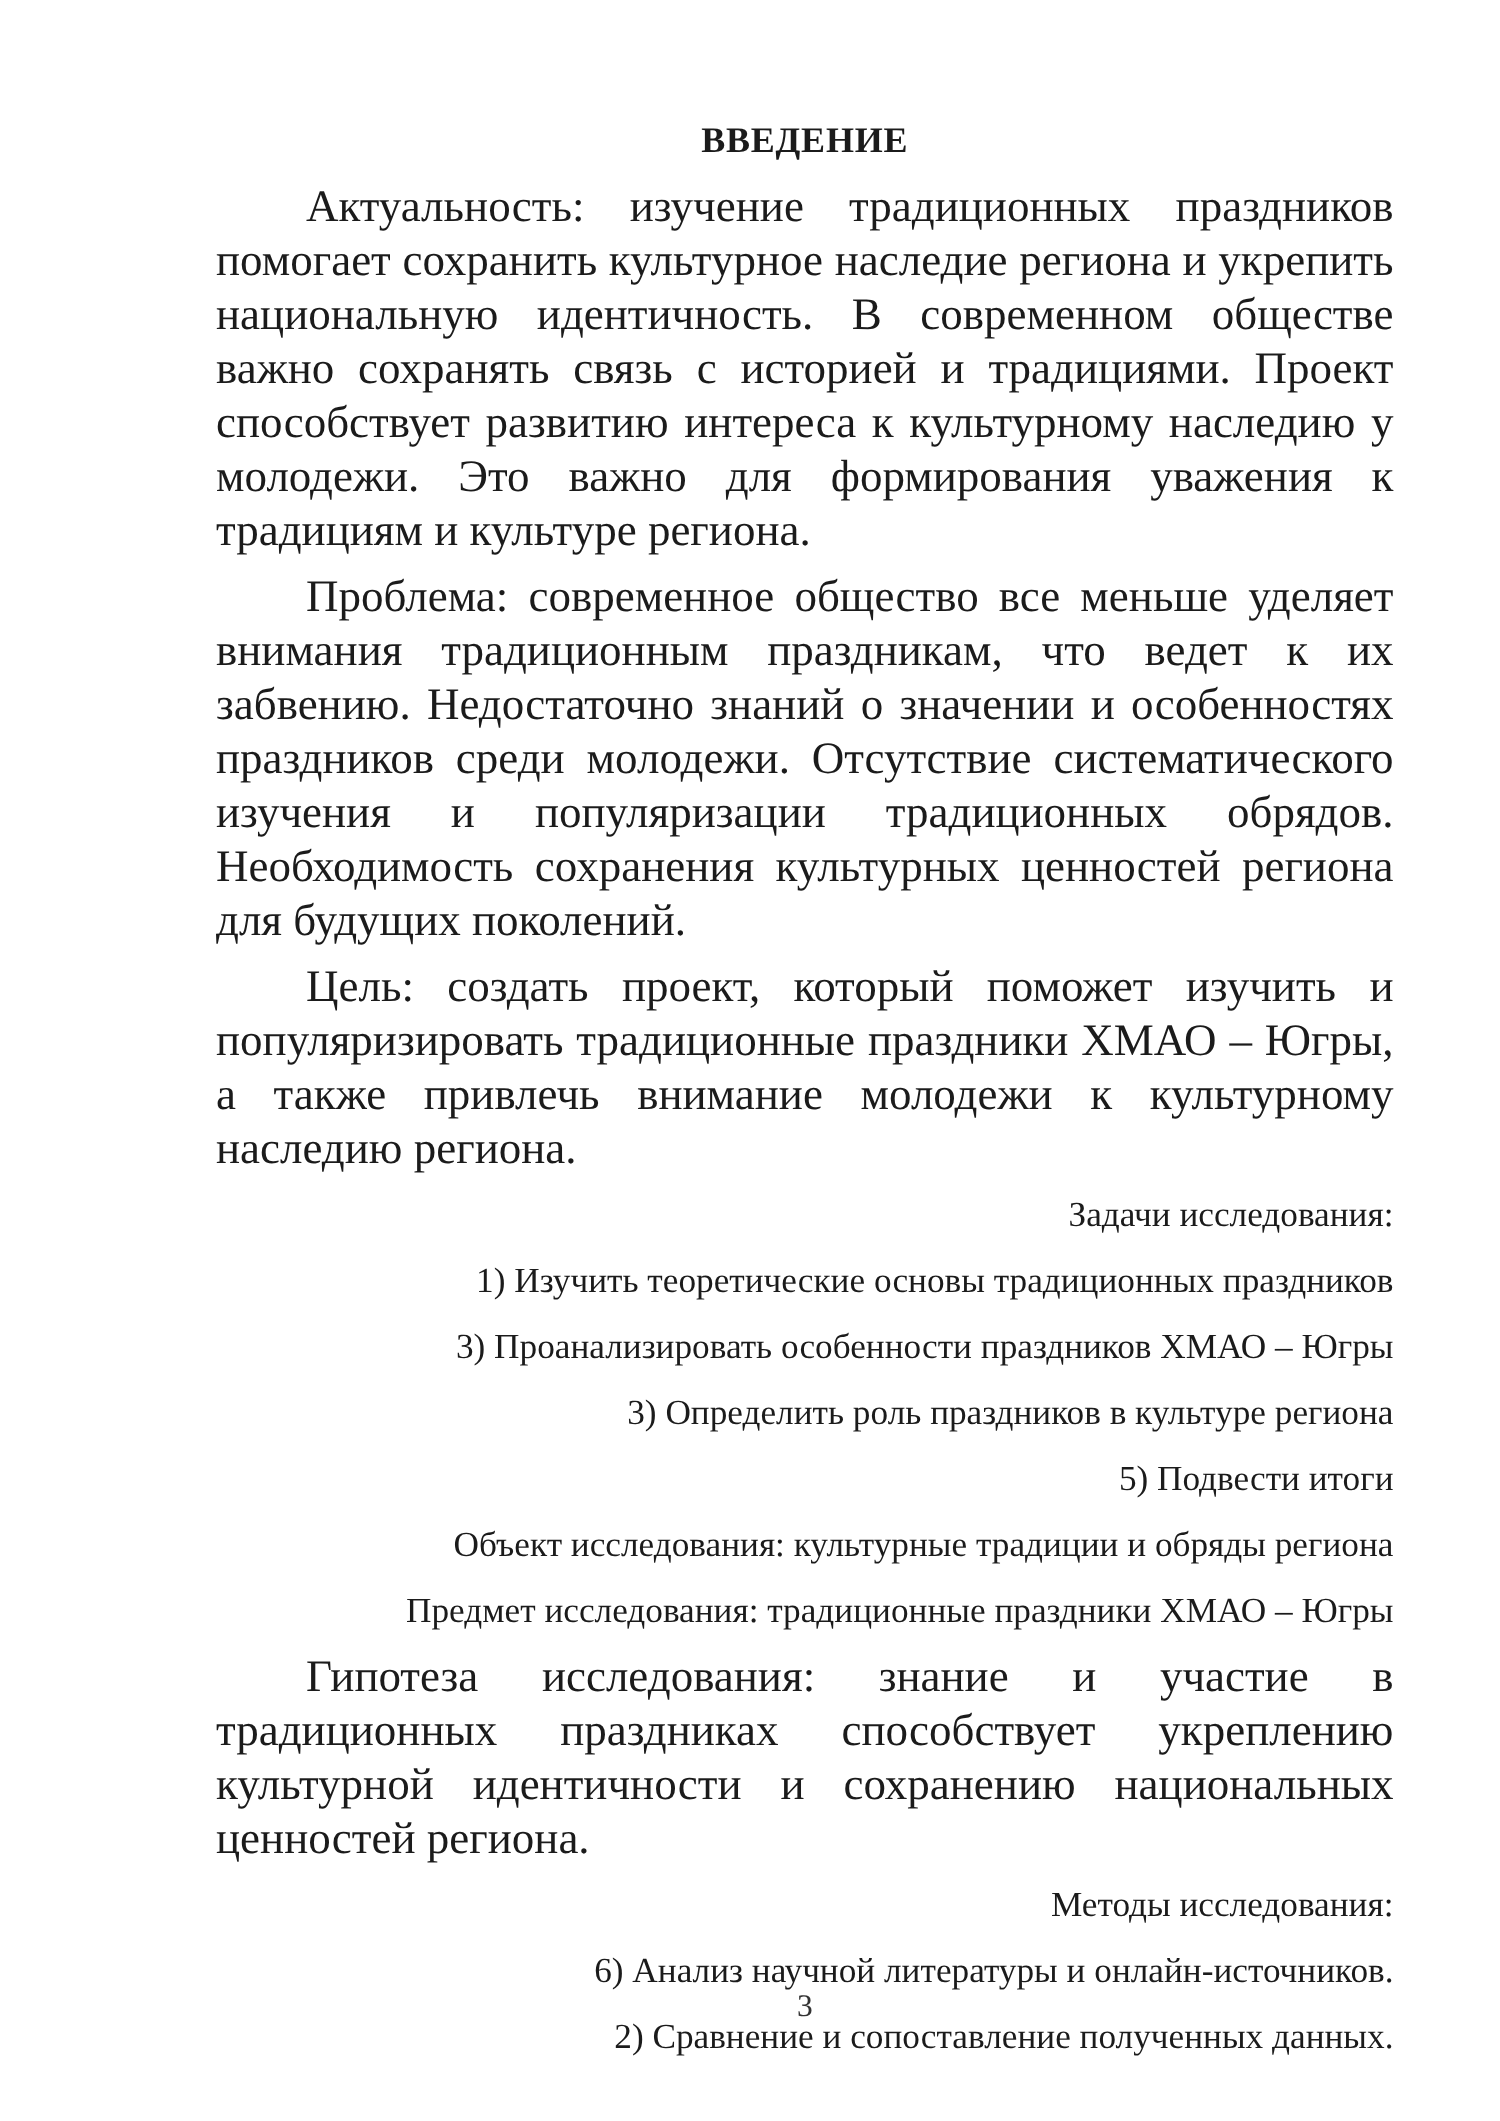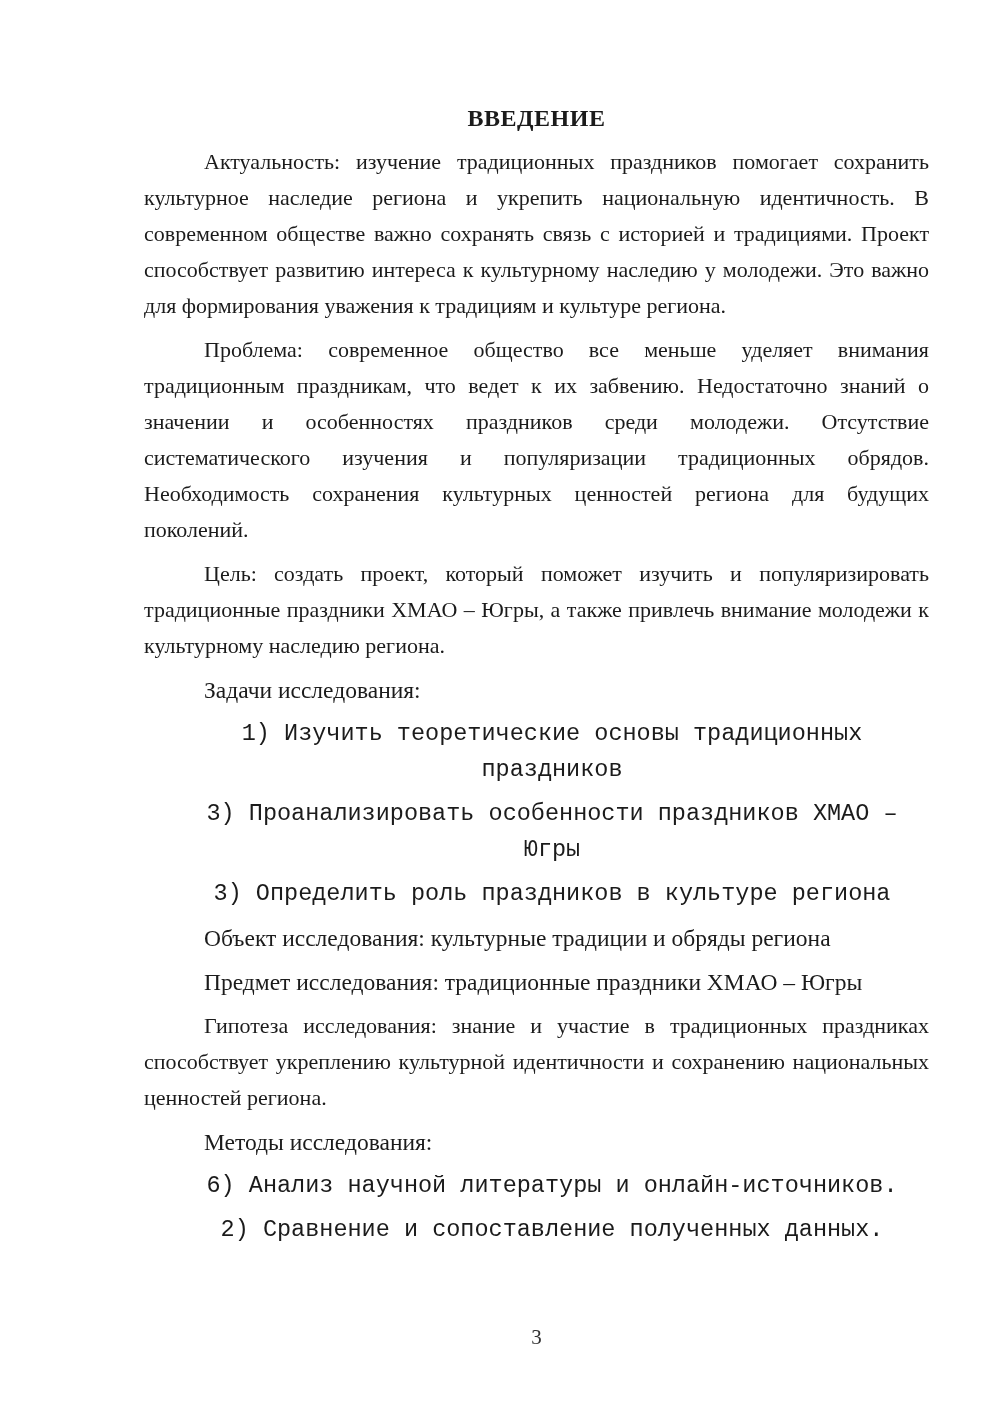--- a/index.html
+++ b/index.html
@@ -13,51 +13,50 @@
     height: 1414px;
     background: #ffffff;
     font-family: "Liberation Serif", "DejaVu Serif", serif;
     color: #1b1b1b;
     overflow: hidden;
     box-sizing: border-box;
   }
   .content {
     position: absolute;
     left: 144px;
-    top: 100px;
+    top: 76px;
     width: 785px;
   }
   h1.doc-title {
     font-size: 24px;
     line-height: 36px;
     font-weight: bold;
     text-align: center;
     margin: 0 0 8px 0;
     letter-spacing: 0.5px;
   }
   p.para {
-    font-size: 22px;
+    font-size: 30px;
     line-height: 36px;
     text-align: justify;
     text-indent: 60px;
     margin: 0 0 8px 0;
   }
   p.line {
     font-size: 23.5px;
     line-height: 36px;
-    text-align: left;
+    text-align: right;
     text-indent: 60px;
     margin: 0 0 8px 0;
   }
   p.list-item {
     font-size: 23.5px;
     line-height: 36px;
-    text-align: center;
+    text-align: right;
     margin: 0 0 8px 31px;
-    font-family: Liberation Mono, monospace;
   }
   .page-number {
     position: absolute;
     left: 144px;
     top: 1324px;
     width: 785px;
     text-align: center;
     font-size: 21px;
     line-height: 26px;
     color: #333333;
@@ -79,20 +78,21 @@
 
     <p class="line">Задачи исследования:</p>
 
     <p class="list-item">1) Изучить теоретические основы традиционных праздников</p>
 
     <p class="list-item">3) Проанализировать особенности праздников ХМАО – Югры</p>
 
     <p class="list-item">3) Определить роль праздников в культуре региона</p>
 
 
+    <p class="list-item">5) Подвести итоги</p>
 
     <p class="line">Объект исследования: культурные традиции и обряды региона</p>
 
     <p class="line">Предмет исследования: традиционные праздники ХМАО – Югры</p>
 
     <p class="para">Гипотеза исследования: знание и участие в традиционных праздниках способствует укреплению культурной идентичности и сохранению национальных ценностей региона.</p>
 
     <p class="line">Методы исследования:</p>
 
     <p class="list-item">6) Анализ научной литературы и онлайн-источников.</p>

